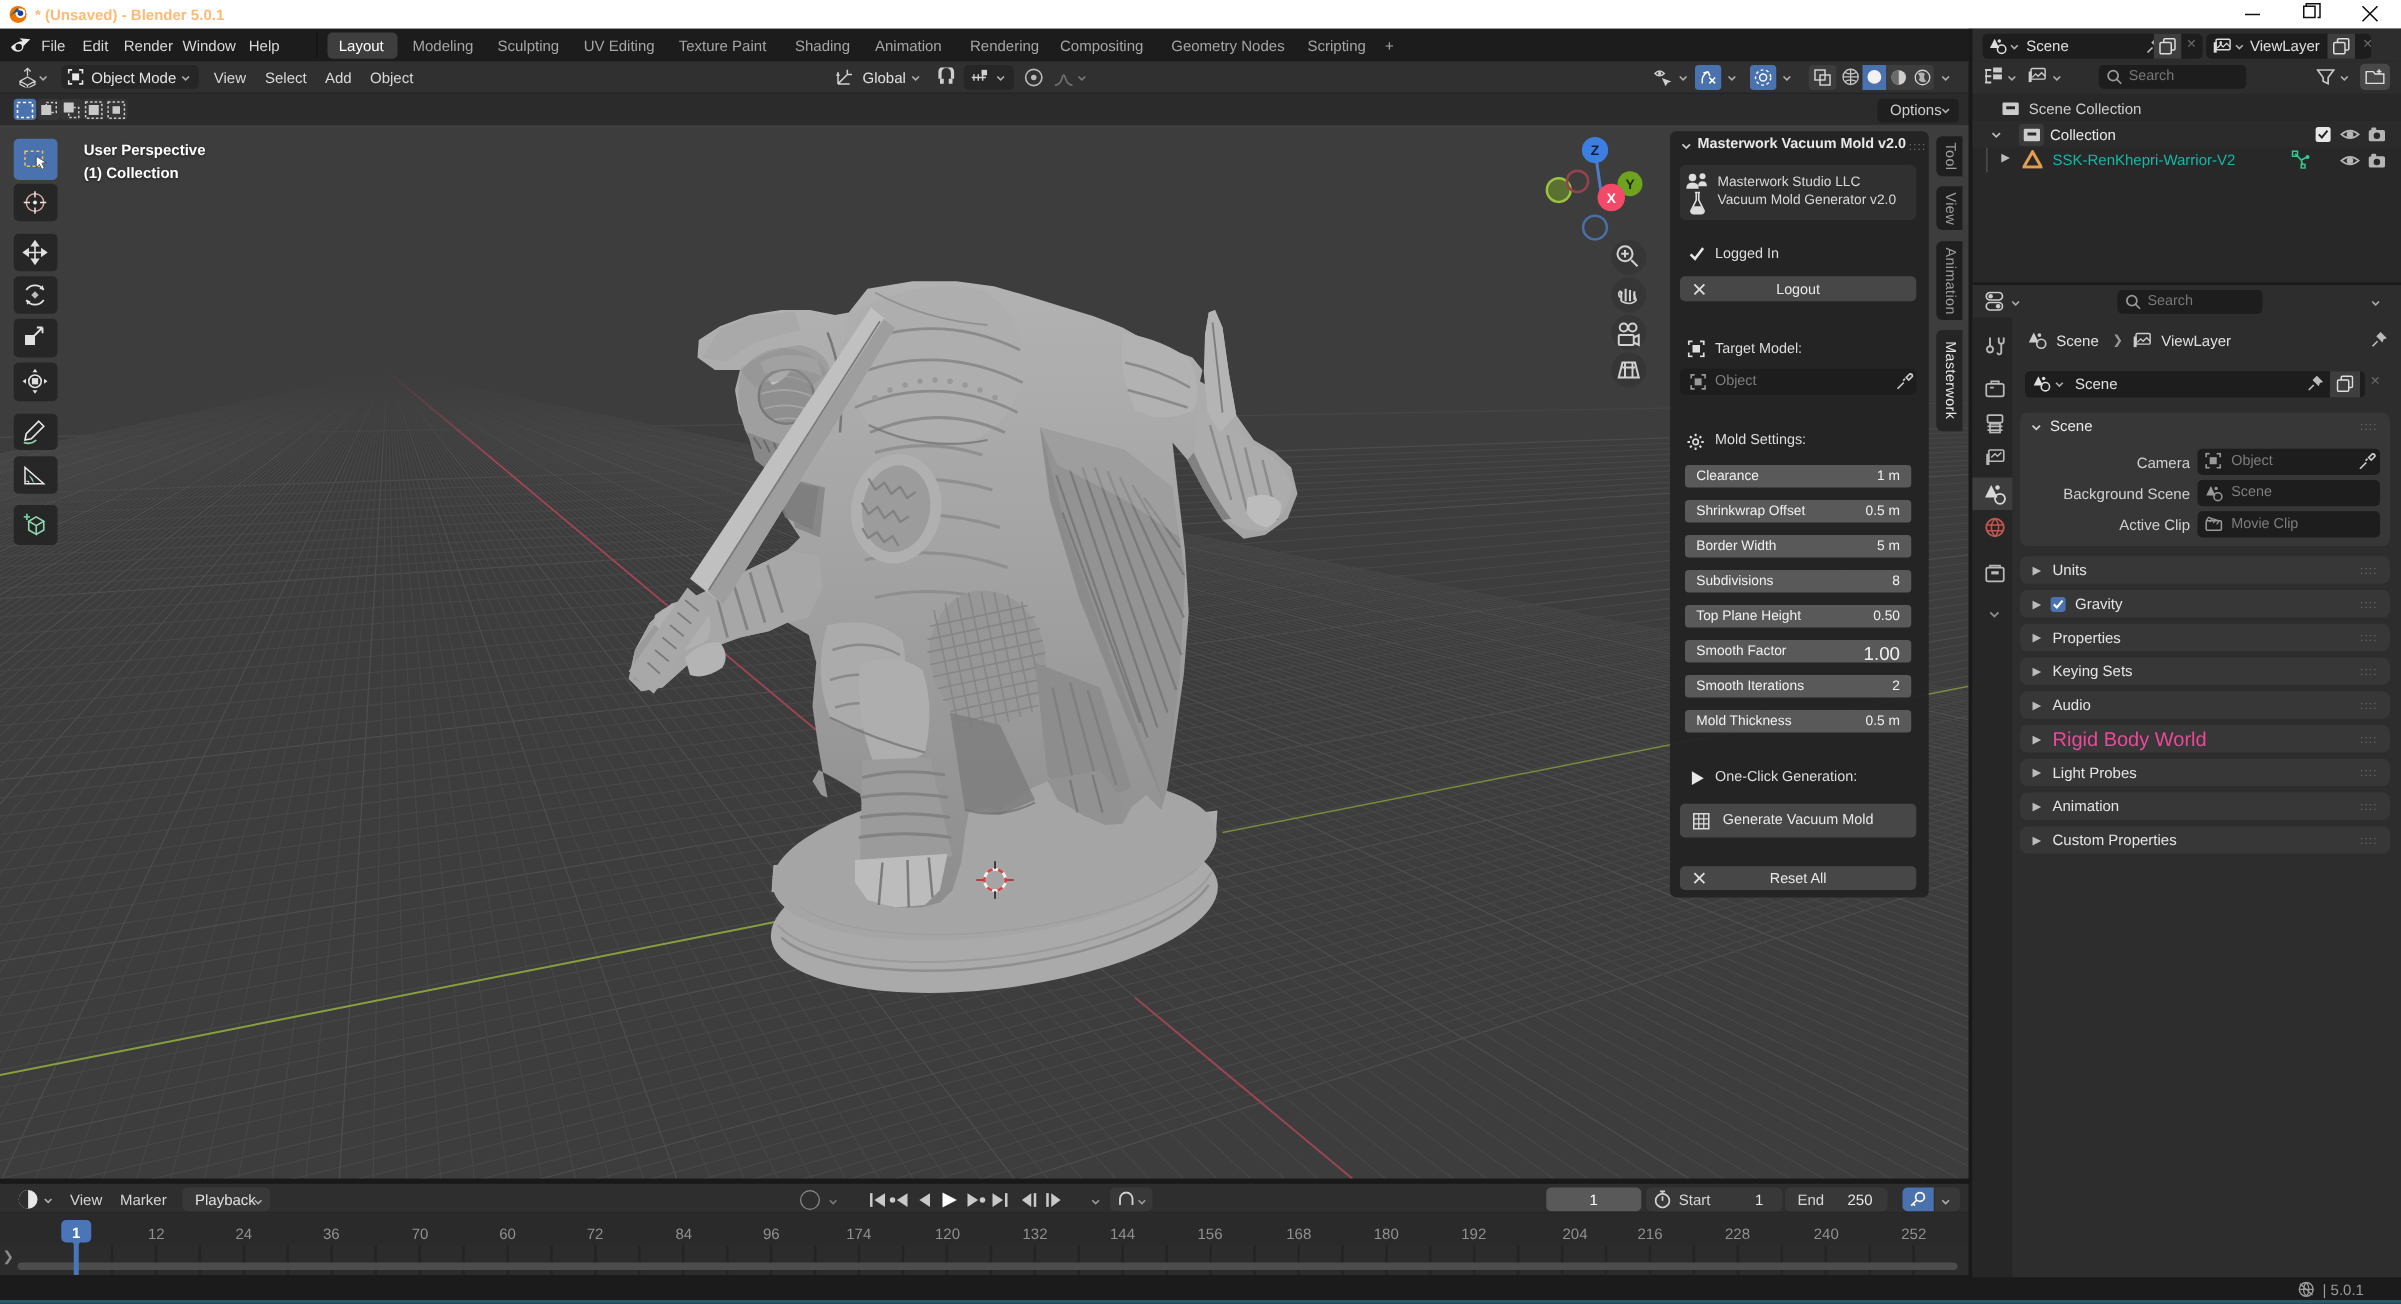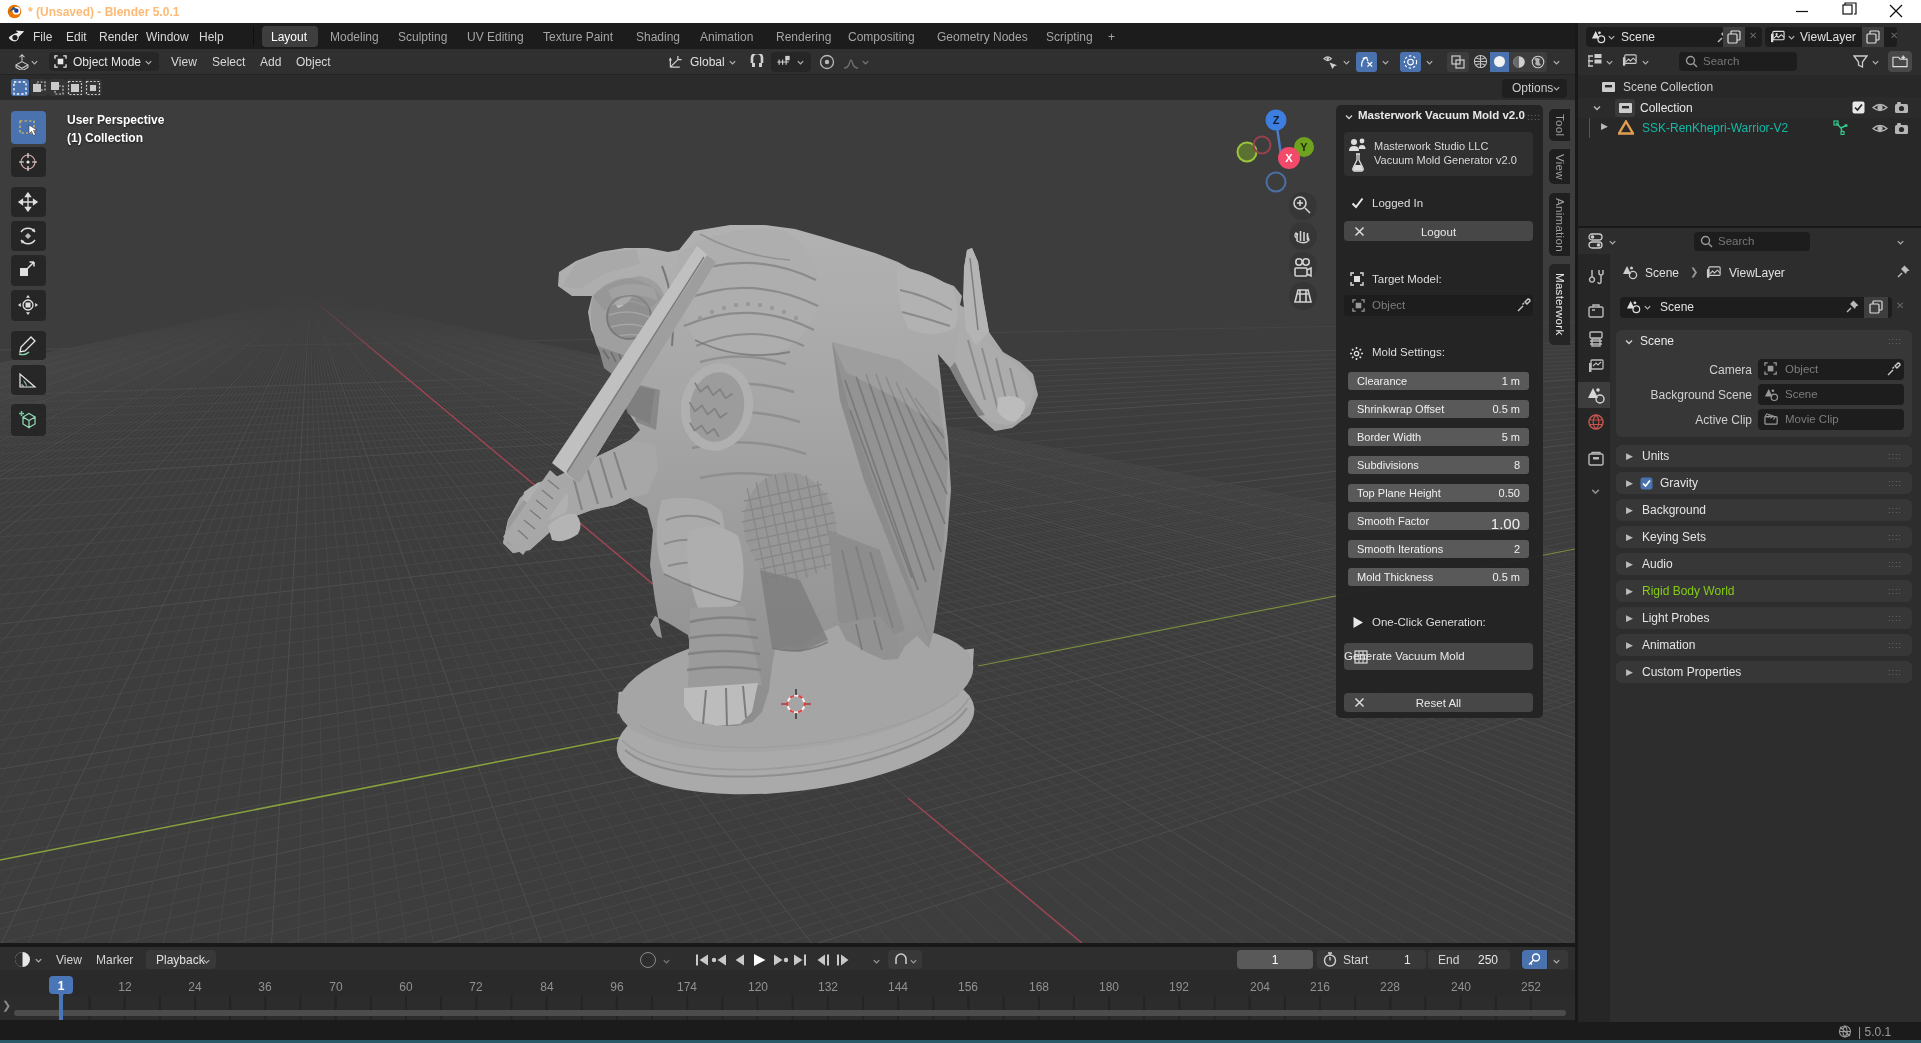--- a/index.html
+++ b/index.html
@@ -782,21 +782,21 @@
 <div class="abs txt" style="left:1348px;top:572px;width:172px;text-align:right;color:#f0f0f0;font-size:11px">0.5 m</div>
 <svg class="abs" style="left:1352px;top:616px" width="12" height="13" viewBox="0 0 12 13">
 <path d="M1.5 1 L11 6.5 L1.5 12 Z" fill="#e8e8e8"></path>
   </svg>
 <div class="abs txt" style="left:1372px;top:617px;color:#dddddd;font-size:11.5px;font-weight:normal;">One-Click Generation:</div>
 <div class="abs" style="left:1344px;top:643px;width:189px;height:27px;background:#474747;border-radius:4px;"></div>
 <svg class="abs" style="left:1354px;top:650px" width="14" height="14" viewBox="0 0 14 14">
 <rect x="1" y="1" width="12" height="12" fill="none" stroke="#ddd" stroke-width="1.2"></rect>
 <path d="M1 5 h12 M1 9 h12 M5 1 v12 M9 1 v12" stroke="#ddd" stroke-width="1"></path>
   </svg>
-<div class="abs txt" style="left:1344px;top:651px;width:189px;color:#e8e8e8;font-size:11.5px;font-weight:normal">Generate Vacuum Mold</div>
+<div class="abs txt" style="left:1344px;top:651px;width:189px;text-align:center;color:#e8e8e8;font-size:11.5px;font-weight:normal">Generate Vacuum Mold</div>
 <div class="abs" style="left:1344px;top:693px;width:189px;height:19px;background:#474747;border-radius:4px;"></div>
 <svg class="abs" style="left:1354px;top:697px" width="11" height="11" viewBox="0 0 11 11">
 <path d="M1.5 1.5 l8 8 M9.5 1.5 l-8 8" stroke="#ddd" stroke-width="1.5"></path>
   </svg>
 <div class="abs txt" style="left:1344px;top:698px;width:189px;text-align:center;color:#e8e8e8;font-size:11.5px;font-weight:normal">Reset All</div>
 <div class="abs" style="left:1549px;top:109px;width:21px;height:32px;background:#1f1f1f;border-radius:5px 0 0 5px;color:#9f9f9f;font-size:11.5px;writing-mode:vertical-rl;text-align:center;line-height:21px;letter-spacing:0.3px">Tool</div>
 <div class="abs" style="left:1549px;top:149px;width:21px;height:35px;background:#1f1f1f;border-radius:5px 0 0 5px;color:#9f9f9f;font-size:11.5px;writing-mode:vertical-rl;text-align:center;line-height:21px;letter-spacing:0.3px">View</div>
 <div class="abs" style="left:1549px;top:193px;width:21px;height:63px;background:#1f1f1f;border-radius:5px 0 0 5px;color:#9f9f9f;font-size:11.5px;writing-mode:vertical-rl;text-align:center;line-height:21px;letter-spacing:0.3px">Animation</div>
 <div class="abs" style="left:1549px;top:264px;width:21px;height:81px;background:#252525;border-radius:5px 0 0 5px;color:#e8e8e8;font-size:11.5px;writing-mode:vertical-rl;text-align:center;line-height:21px;letter-spacing:0.3px">Masterwork</div>
 <div class="abs" style="left:0px;top:943px;width:1575px;height:4px;background:#191919;border-radius:0px;"></div>
@@ -1197,33 +1197,33 @@
 <div class="abs" style="left:1616px;top:472px;width:296px;height:22px;background:#373737;border-radius:6px;"></div>
 <div class="abs" style="left:1626px;top:478px;color:#bbb;font-size:9px">▶</div>
 <svg class="abs" style="left:1640px;top:477px" width="13" height="13" viewBox="0 0 13 13">
 <rect x="0.5" y="0.5" width="12" height="12" rx="2.5" fill="#4a72ae"></rect>
     <path d="M3 6.5 L5.5 9 L10 3.5" stroke="#fff" stroke-width="1.7" fill="none"></path>
   </svg>
 <div class="abs txt" style="left:1660px;top:477px;color:#e4e4e4;font-size:12px;font-weight:normal;">Gravity</div>
 <div class="abs" style="left:1888px;top:478px;color:#6e6e6e;font-size:9px;letter-spacing:1px">::::</div>
 <div class="abs" style="left:1616px;top:499px;width:296px;height:22px;background:#373737;border-radius:6px;"></div>
 <div class="abs" style="left:1626px;top:505px;color:#bbb;font-size:9px">▶</div>
-<div class="abs txt" style="left:1642px;top:504px;color:#e4e4e4;font-size:12px;font-weight:normal;">Background</div>
+<div class="abs txt" style="left:1642px;top:504px;color:#e4e4e4;font-size:12px;font-weight:normal;">Properties</div>
 <div class="abs" style="left:1888px;top:505px;color:#6e6e6e;font-size:9px;letter-spacing:1px">::::</div>
 <div class="abs" style="left:1616px;top:526px;width:296px;height:22px;background:#373737;border-radius:6px;"></div>
 <div class="abs" style="left:1626px;top:532px;color:#bbb;font-size:9px">▶</div>
 <div class="abs txt" style="left:1642px;top:531px;color:#e4e4e4;font-size:12px;font-weight:normal;">Keying Sets</div>
 <div class="abs" style="left:1888px;top:532px;color:#6e6e6e;font-size:9px;letter-spacing:1px">::::</div>
 <div class="abs" style="left:1616px;top:553px;width:296px;height:22px;background:#373737;border-radius:6px;"></div>
 <div class="abs" style="left:1626px;top:559px;color:#bbb;font-size:9px">▶</div>
 <div class="abs txt" style="left:1642px;top:558px;color:#e4e4e4;font-size:12px;font-weight:normal;">Audio</div>
 <div class="abs" style="left:1888px;top:559px;color:#6e6e6e;font-size:9px;letter-spacing:1px">::::</div>
 <div class="abs" style="left:1616px;top:580px;width:296px;height:22px;background:#373737;border-radius:6px;"></div>
 <div class="abs" style="left:1626px;top:586px;color:#bbb;font-size:9px">▶</div>
-<div class="abs txt" style="left:1642px;top:585px;color:#84cc16;font-size:12px;font-weight:normal;">Rigid Body World</div>
+<div class="abs txt" style="left:1642px;top:585px;color:#ec4899;font-size:16px;font-weight:normal;">Rigid Body World</div>
 <div class="abs" style="left:1888px;top:586px;color:#6e6e6e;font-size:9px;letter-spacing:1px">::::</div>
 <div class="abs" style="left:1616px;top:607px;width:296px;height:22px;background:#373737;border-radius:6px;"></div>
 <div class="abs" style="left:1626px;top:613px;color:#bbb;font-size:9px">▶</div>
 <div class="abs txt" style="left:1642px;top:612px;color:#e4e4e4;font-size:12px;font-weight:normal;">Light Probes</div>
 <div class="abs" style="left:1888px;top:613px;color:#6e6e6e;font-size:9px;letter-spacing:1px">::::</div>
 <div class="abs" style="left:1616px;top:634px;width:296px;height:22px;background:#373737;border-radius:6px;"></div>
 <div class="abs" style="left:1626px;top:640px;color:#bbb;font-size:9px">▶</div>
 <div class="abs txt" style="left:1642px;top:639px;color:#e4e4e4;font-size:12px;font-weight:normal;">Animation</div>
 <div class="abs" style="left:1888px;top:640px;color:#6e6e6e;font-size:9px;letter-spacing:1px">::::</div>
 <div class="abs" style="left:1616px;top:661px;width:296px;height:22px;background:#373737;border-radius:6px;"></div>

